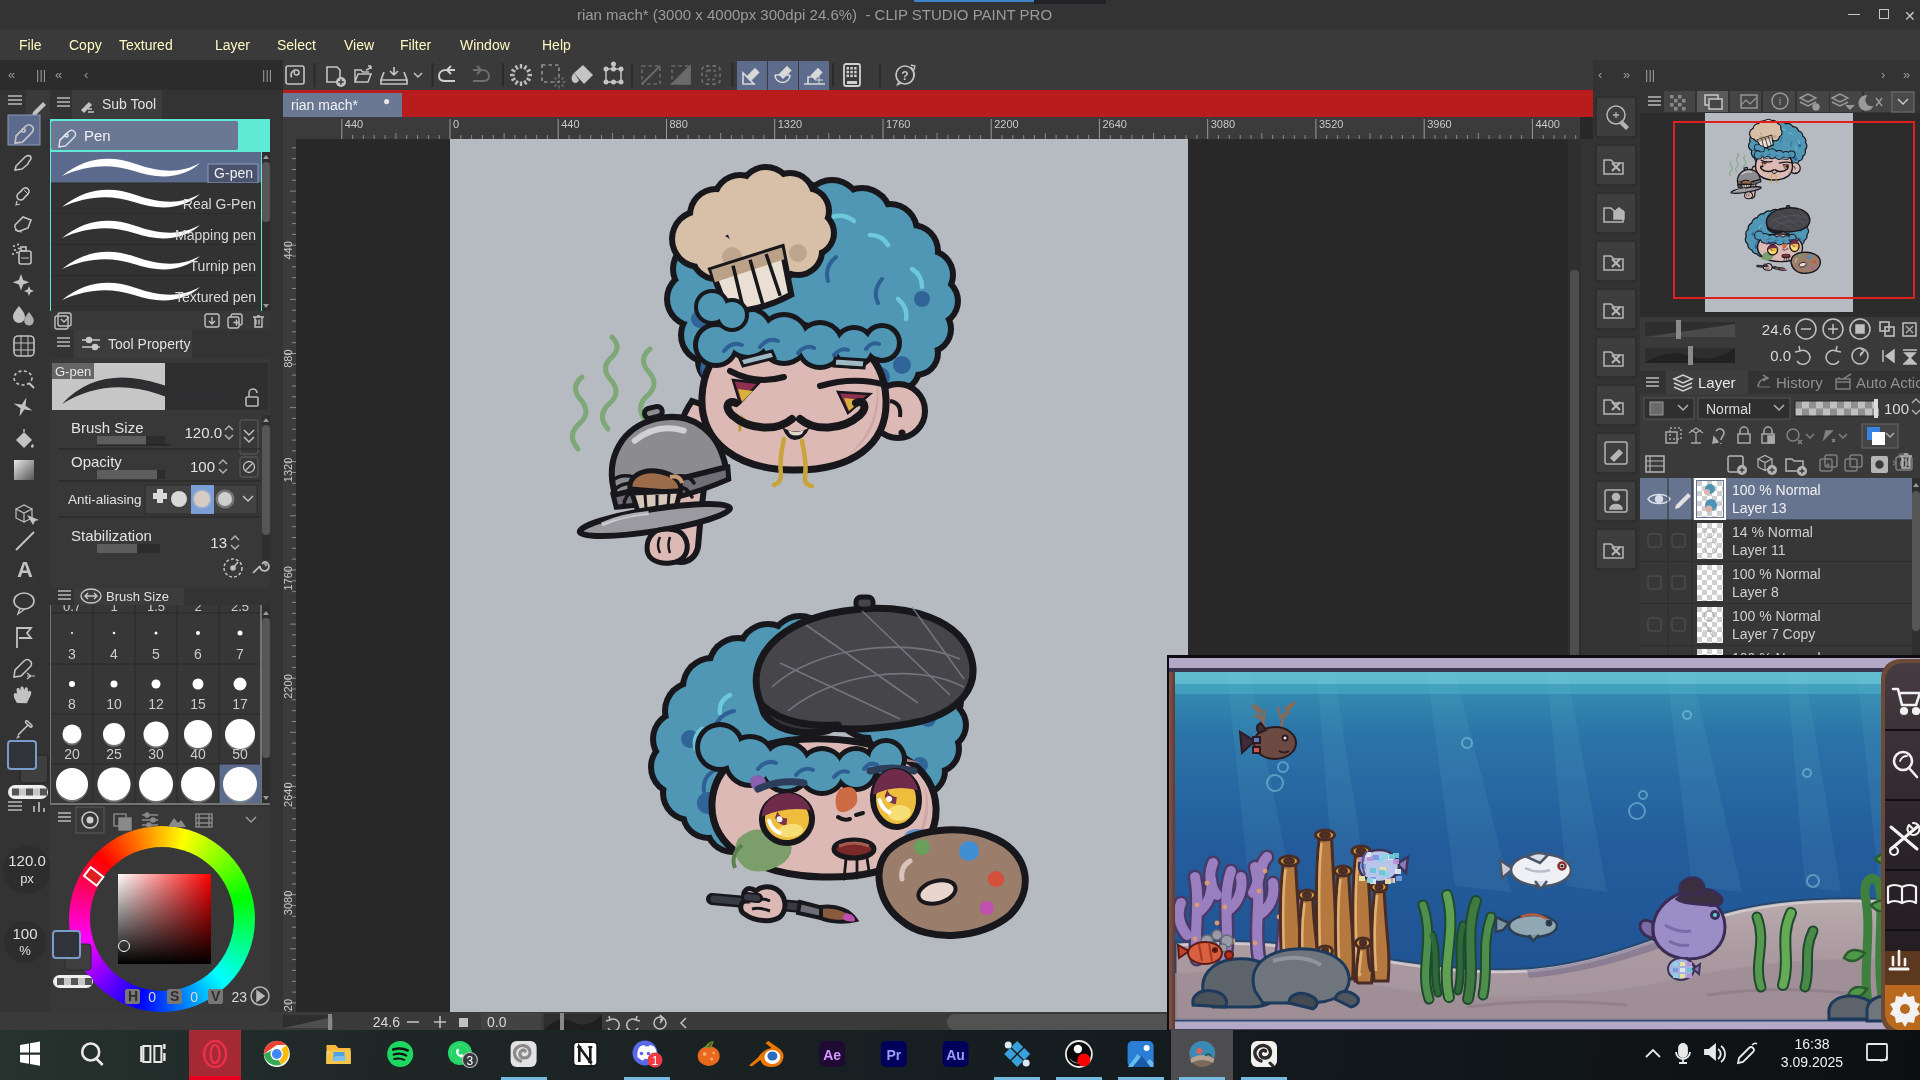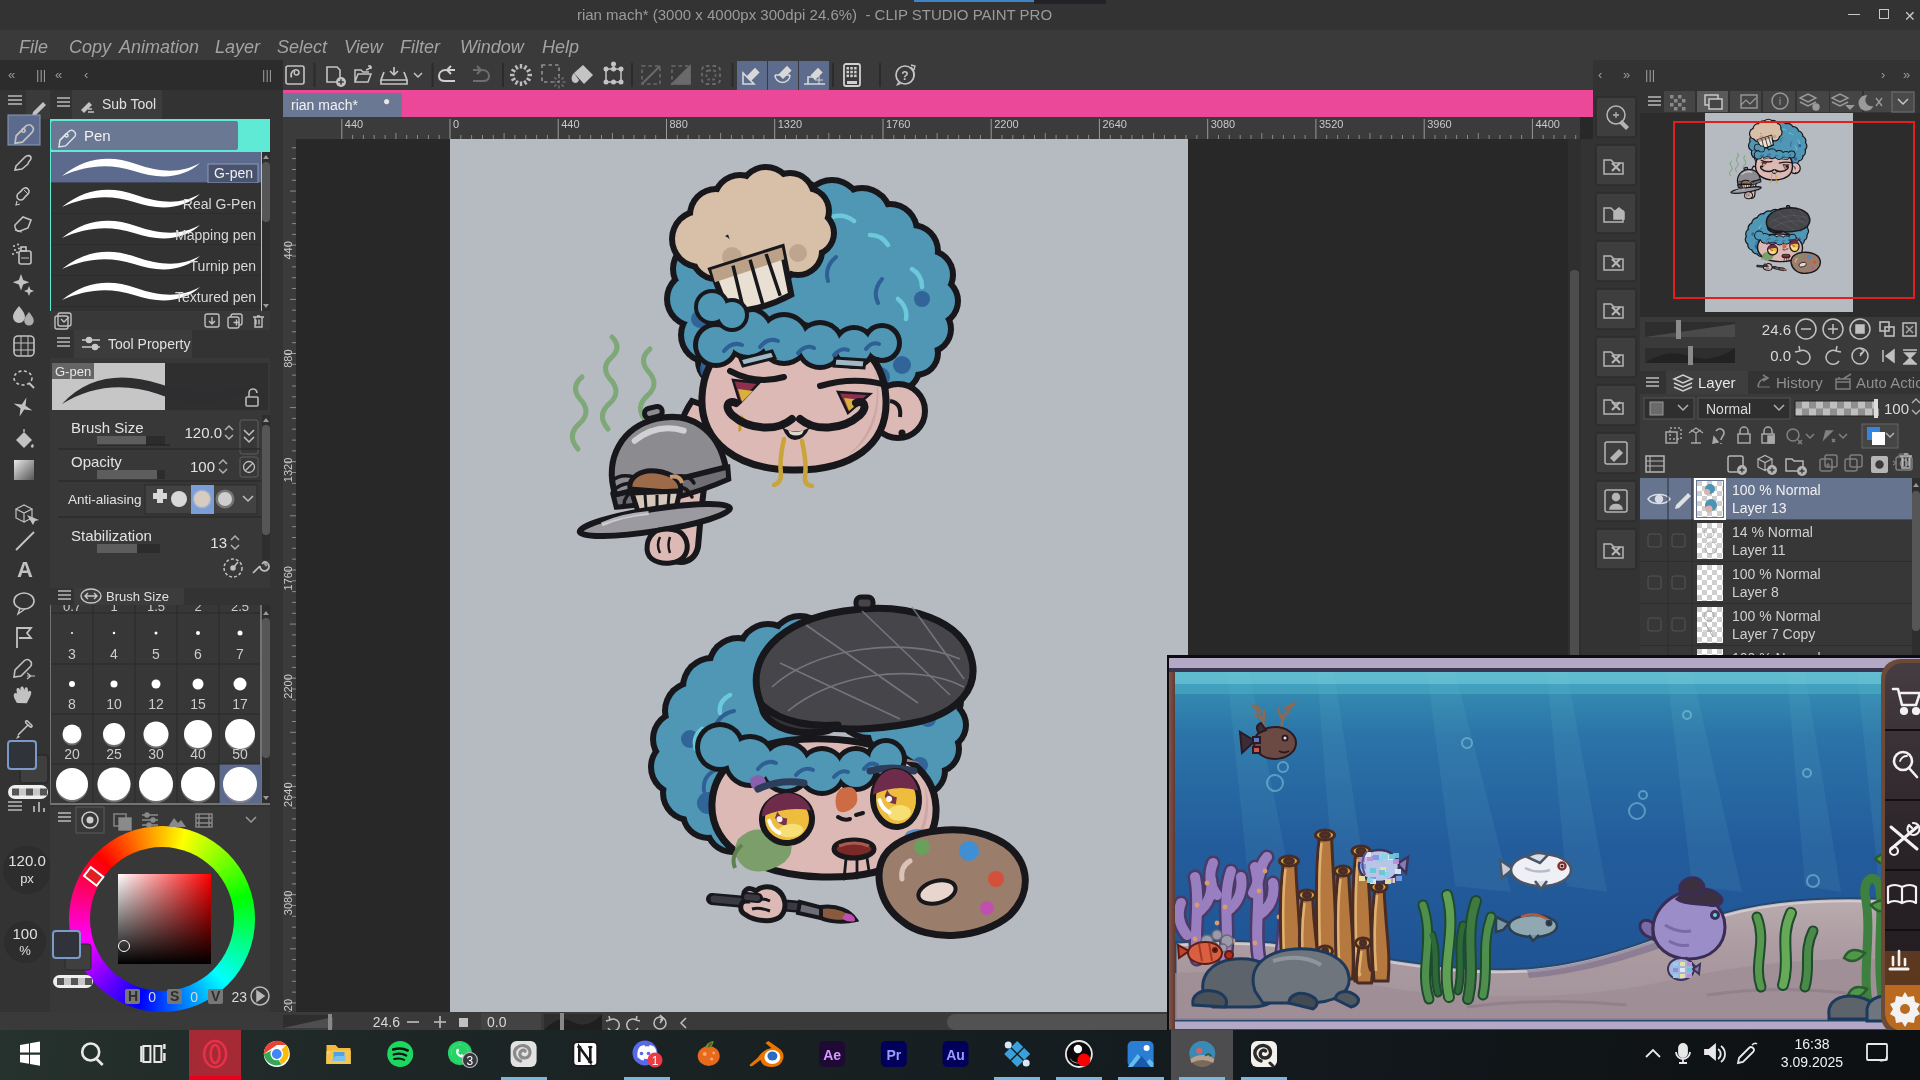--- a/index.html
+++ b/index.html
@@ -1,36 +1,36 @@
 <!DOCTYPE html>
 <html><head>
 <meta charset="utf-8">
 <style>
   * { margin:0; padding:0; box-sizing:border-box; }
   html,body { width:1920px; height:1080px; overflow:hidden; background:#282828;
     font-family:"Liberation Sans", sans-serif; }
   .abs { position:absolute; }
-  .txt { color:#a3a3a3; font-size:18px;font-style:italic; }
+  .txt { color:#fef9c3; font-size:14px; }
 </style>
 </head>
 <body>
 <div class="abs" style="left:0;top:0;width:1920px;height:1080px;">
 
 <div class="abs" style="left:0;top:0;width:1920px;height:30px;background:#333333;">
   <div class="abs" style="left:914px;top:0;width:120px;height:2px;background:#3e85c8;"></div>
   <div class="abs" style="left:1034px;top:0;width:72px;height:4px;background:#232327;"></div>
   <div class="abs" style="left:0;top:6px;width:1629px;text-align:center;color:#9b9b9b;font-size:15px;">rian mach* (3000 x 4000px 300dpi 24.6%)&nbsp; - CLIP STUDIO PAINT PRO</div>
   <div class="abs" style="left:1848px;top:14px;width:12px;height:1px;background:#c8c8c8;"></div>
   <div class="abs" style="left:1879px;top:9px;width:10px;height:10px;border:1px solid #c8c8c8;"></div>
   <div class="abs" style="left:1904px;top:8px;color:#c8c8c8;font-size:14px;">✕</div>
 </div>
 <div class="abs" style="left:0;top:30px;width:1920px;height:30px;background:#3a3a3a;">
   <span class="abs txt" style="left:19px;top:7px;">File</span>
   <span class="abs txt" style="left:69px;top:7px;">Copy</span>
-  <span class="abs txt" style="left:119px;top:7px;">Animation</span>
+  <span class="abs txt" style="left:119px;top:7px;">Textured</span>
   <span class="abs txt" style="left:215px;top:7px;">Layer</span>
   <span class="abs txt" style="left:277px;top:7px;text-align:right;">Select</span>
   <span class="abs txt" style="left:344px;top:7px;">View</span>
   <span class="abs txt" style="left:400px;top:7px;">Filter</span>
   <span class="abs txt" style="left:460px;top:7px;">Window</span>
   <span class="abs txt" style="left:542px;top:7px;">Help</span>
 </div>
 
 <div class="abs" style="left:0;top:60px;width:1920px;height:30px;background:#3a3a3a;">
   <div class="abs" style="left:0;top:0;width:283px;height:30px;background:#2c2c2c;color:#9a9a9a;font-size:13px;">
@@ -149,21 +149,21 @@
           <rect x="571.1" y="14.6" width="2.5" height="2.5"></rect>
         </g>
       </g>
       <g stroke="#c4c4c4" stroke-width="1.7">
         <circle cx="622" cy="15" r="9"></circle>
         <path d="M628 7 a11 11 0 0 1 3 10 m-3 -12 l4 1 l-1 4" stroke-width="1.3"></path>
         <text x="622" y="19.5" fill="#c4c4c4" stroke="none" font-size="12" text-anchor="middle" font-weight="bold">?</text>
         <path d="M615 22 l-2 4 l5 -2" fill="#c4c4c4" stroke="none"></path>
       </g>
     </svg>
-<div class="abs" style="left:0;top:90px;width:1920px;height:27px;background:#ec4899;">
+<div class="abs" style="left:0;top:90px;width:1920px;height:27px;background:#b91c1c;">
   <div class="abs" style="left:283px;top:3px;width:119px;height:24px;background:#6b7894;">
     <span class="abs" style="left:8px;top:4px;color:#f2f2f2;font-size:14px;">rian mach*</span>
     <span class="abs" style="left:100px;top:1px;color:#e8e8e8;font-size:12px;">●</span>
   </div>
 </div>
 <svg class="abs" style="left:283px;top:117px;" width="1297" height="22" viewBox="0 0 1297 22">
       <rect width="1297" height="22" fill="#3b3b3b"></rect>
       <rect x="0" y="0" width="13" height="22" fill="#3b3b3b"></rect>
       <line x1="58.8" y1="2" x2="58.8" y2="22" stroke="#9a9a9a" stroke-width="1"></line>
       <text x="61.8" y="11" fill="#c9c9c9" font-size="11">440</text>

